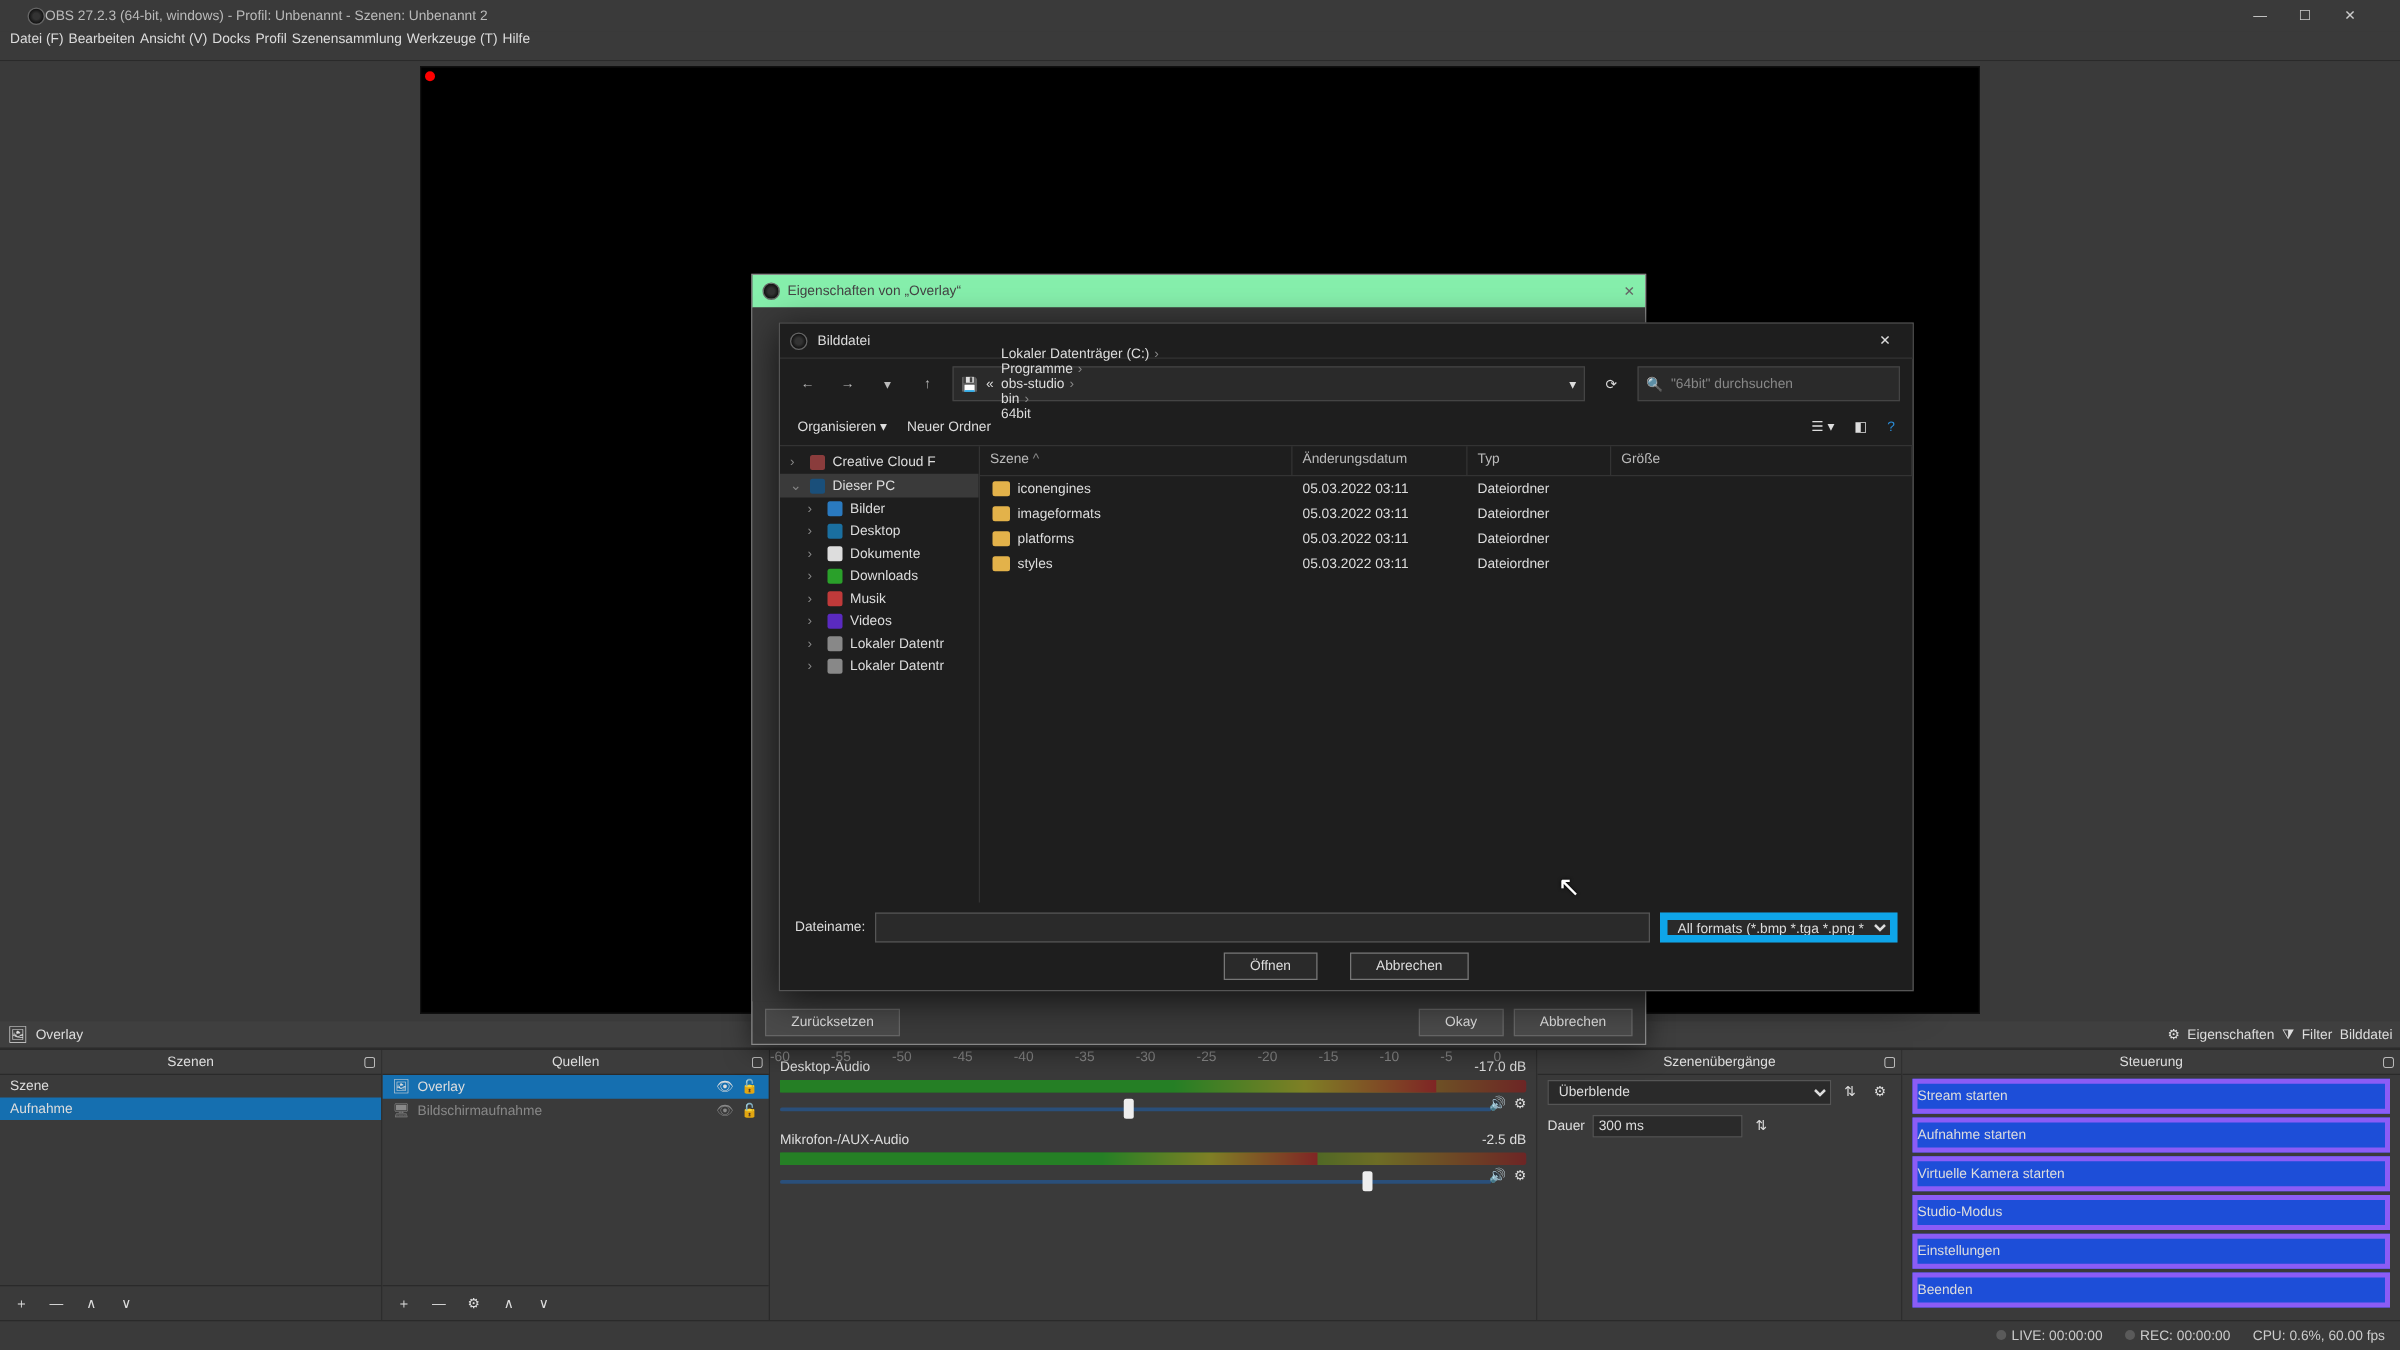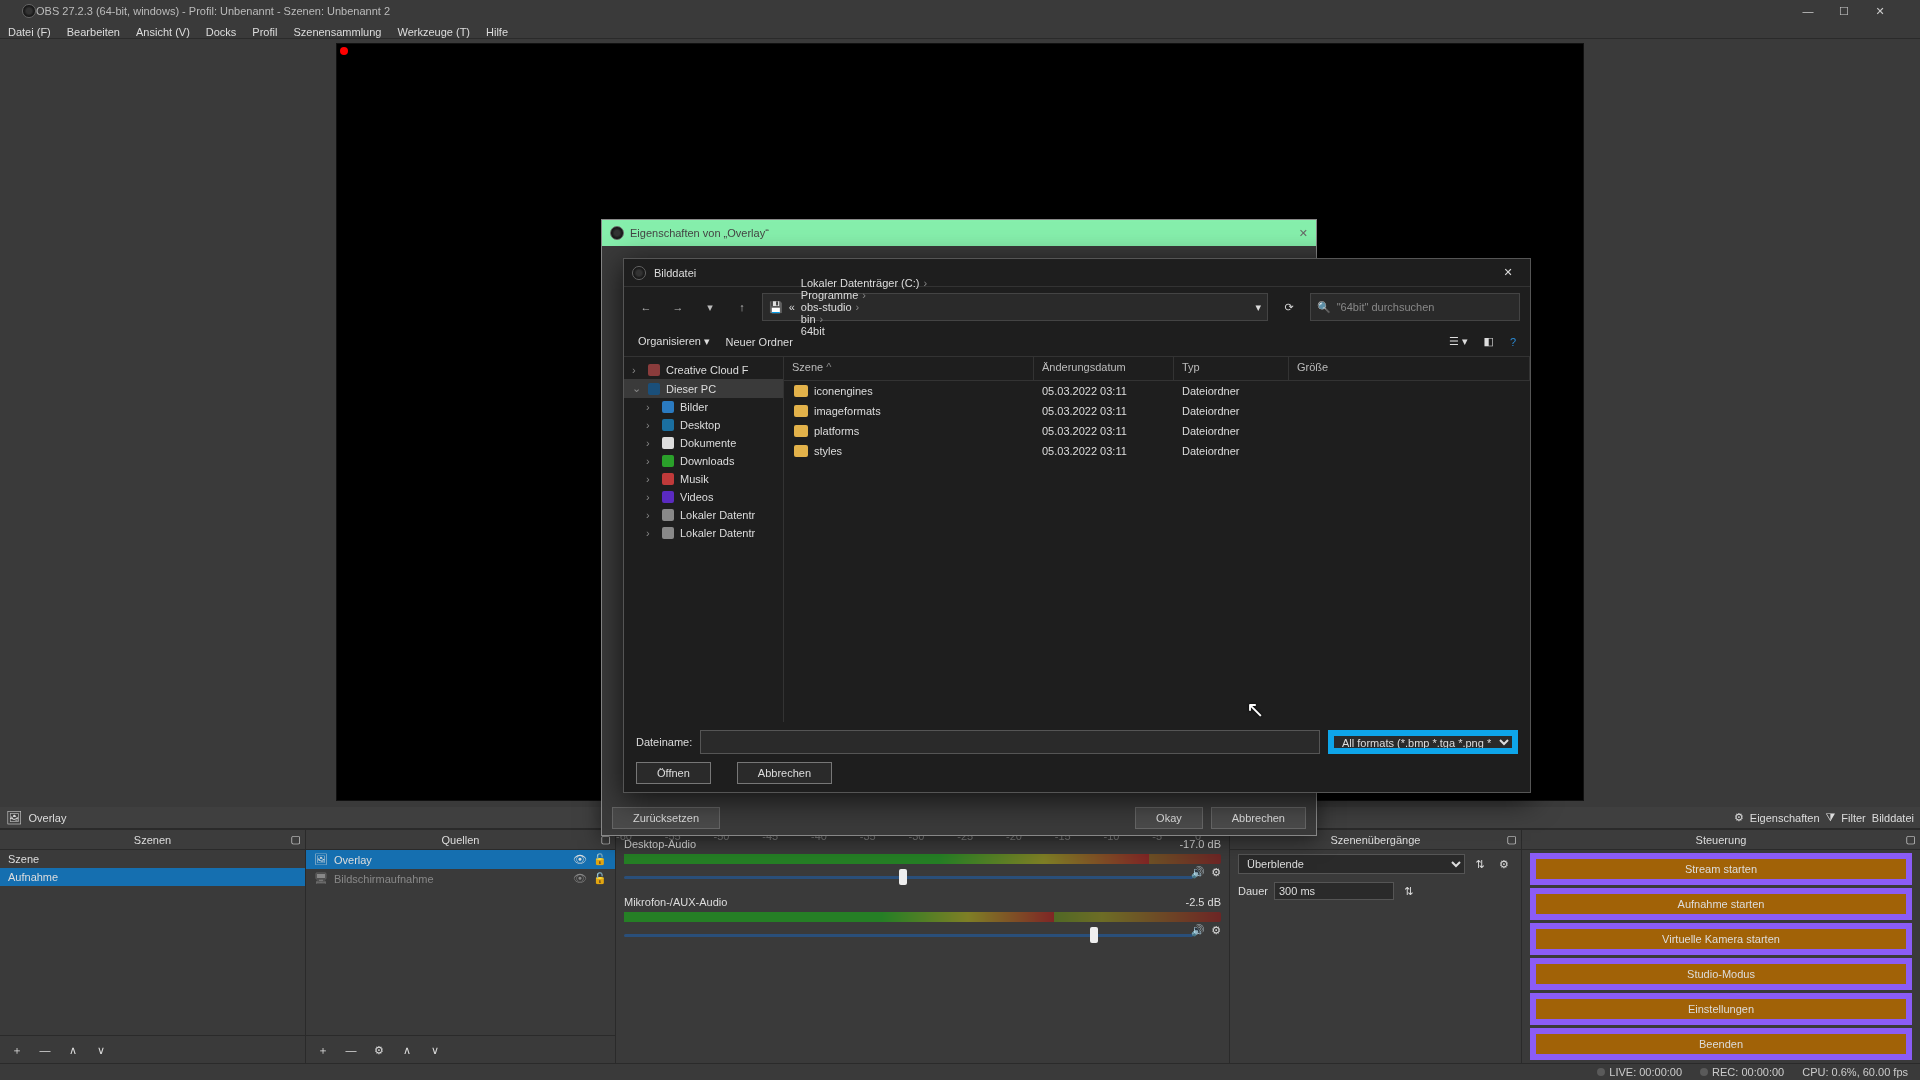--- a/index.html
+++ b/index.html
@@ -1,21 +1,21 @@
 <!DOCTYPE html>
 <html><head>
 <meta charset="utf-8">
 <style>
 *{margin:0;padding:0;box-sizing:border-box;font-family:"Segoe UI",Arial,sans-serif;font-size:11px;user-select:none}
 html,body{width:1920px;height:1080px;overflow:hidden;background:#000}
 .app{position:absolute;inset:0;background:#3a3a3a;color:#ddd;display:flex;flex-direction:column}
 .titlebar{height:25px;background:#3a3a3a;display:flex;align-items:center;padding:0 22px;color:#bbb}
 .titlebar .title{flex:1}
 .titlebar .winbtn{width:36px;height:22px;display:flex;align-items:center;justify-content:center;color:#ccc}
-.menubar{height:24px;background:#3a3a3a;display:flex;align-items:flex-end;gap:16px;padding:0 8px;color:#ddd;border-bottom:1px solid #2a2a2a}
+.menubar{height:24px;background:#3a3a3a;display:flex;align-items:flex-start;gap:4px;padding:0 8px;color:#ddd;border-bottom:1px solid #2a2a2a}
 .menubar span{cursor:default}
 .main{flex:1;display:flex;flex-direction:column;background:#3a3a3a;position:relative}
 .preview-area{height:768px;background:#3a3a3a;display:flex;justify-content:center;align-items:flex-start}
 .preview{margin-top:4px;width:1248px;height:758px;background:#000;border:1px solid #111;position:relative}
 .red-dot{position:absolute;top:3px;left:3px;width:8px;height:8px;background:red;border-radius:50%}
 
 .dock-row{flex:1;display:flex;border-top:1px solid #2a2a2a}
 .dock{background:#3a3a3a;border-right:1px solid #2a2a2a;display:flex;flex-direction:column}
 .dock.last{border-right:none}
 .dock-toolbar{height:22px;background:#4a4a4a;display:flex;align-items:center;padding:0 6px;gap:6px;border-bottom:1px solid #2a2a2a}
@@ -39,21 +39,21 @@
 .slider{height:22px;margin-top:2px;position:relative}
 .slider-track{position:absolute;top:10px;left:0;right:28px;height:3px;background:#2a4f7a;border-radius:2px}
 .slider-thumb{position:absolute;top:3px;width:8px;height:16px;background:#eee;border-radius:2px}
 .slider-icons{position:absolute;right:0;top:0;display:flex;gap:6px}
 .ticks{position:absolute;top:0;left:0;right:28px;display:flex;justify-content:space-between;color:#888;font-size:9px}
 
 .trow{display:flex;align-items:center;gap:6px;padding:4px 8px}
 .trow input{width:120px;background:#2a2a2a;border:1px solid #555;color:#ddd;padding:2px 4px}
 .trow select{flex:1;background:#2a2a2a;border:1px solid #555;color:#ddd;padding:2px 4px}
 
-.ctl-btn{display:block;text-align:center;padding:4px 0;margin:3px 8px;background:#a16207;border:6px solid #8b5cf6}
+.ctl-btn{display:block;text-align:left;padding:4px 0;margin:3px 8px;background:#1d4ed8;border:4px solid #8b5cf6}
 
 .status{height:24px;background:#3a3a3a;border-top:1px solid #2a2a2a;display:flex;align-items:center;justify-content:flex-end;gap:18px;padding:0 12px;color:#ccc}
 .dot{display:inline-block;width:8px;height:8px;border-radius:50%;background:#5a5a5a;margin-right:4px}
 
 .propdlg{position:absolute;left:601px;top:219px;width:716px;height:617px;background:#3a3a3a;border:1px solid #888;display:flex;flex-direction:column;box-shadow:0 4px 20px rgba(0,0,0,.5)}
 .propdlg .pd-title{height:26px;background:#86efac;color:#444;display:flex;align-items:center;padding:0 8px;gap:6px}
 .propdlg .pd-title .x{margin-left:auto;color:#666}
 .propdlg .pd-body{flex:1;background:#3a3a3a}
 .propdlg .pd-foot{height:34px;display:flex;align-items:center;gap:8px;padding:0 10px}
 .propdlg .pd-foot .sp{flex:1}
@@ -85,21 +85,21 @@
 .fd-rows{flex:1}
 .fd-row{display:flex;padding:4px 0}
 .fd-row .c-name{display:flex;align-items:center;gap:6px;padding-left:10px}
 .fd-row .c-date,.fd-row .c-type,.fd-row .c-size{padding:0 8px;display:flex;align-items:center}
 .folder-ico{width:14px;height:12px;background:#e3b24a;border-radius:2px;display:inline-block}
 .fd-bottom{padding:8px 12px;display:flex;flex-direction:column;gap:8px}
 .fd-fn{display:flex;align-items:center;gap:8px}
 .fd-fn label{white-space:nowrap}
 .fd-fn input{flex:1;height:24px;background:#2a2a2a;border:1px solid #555;color:#ddd;padding:0 6px}
 .fd-fn select{width:190px;height:24px;background:#2a2a2a;border:6px solid #0ea5e9;color:#ddd;padding:0 4px}
-.fd-actions{display:flex;justify-content:flex-start;gap:26px}
+.fd-actions{display:flex;justify-content:center;gap:26px}
 .fd-actions button{background:#2a2a2a;border:1px solid #777;color:#ddd;padding:4px 20px}
 .cursor{position:absolute;left:1246px;top:697px;font-size:22px;color:#fff;pointer-events:none;text-shadow:0 0 3px #000}
 .si{width:12px;height:12px;display:inline-block;border-radius:2px}
 .si-cc{background:#8a3c3c}.si-pc{background:#1a4f7a}.si-img{background:#2a7ac0}
 .si-desk{background:#1a6fa0}.si-doc{background:#ddd}.si-dl{background:#2aa02a}
 .si-mus{background:#c03a3a}.si-vid{background:#5a2ac0}.si-drv{background:#888}
 .obs-ico{width:14px;height:14px;border-radius:50%;background:radial-gradient(circle,#333 30%,#111 70%);display:inline-block;border:1px solid #666}
 </style>
 </head>
 <body>

